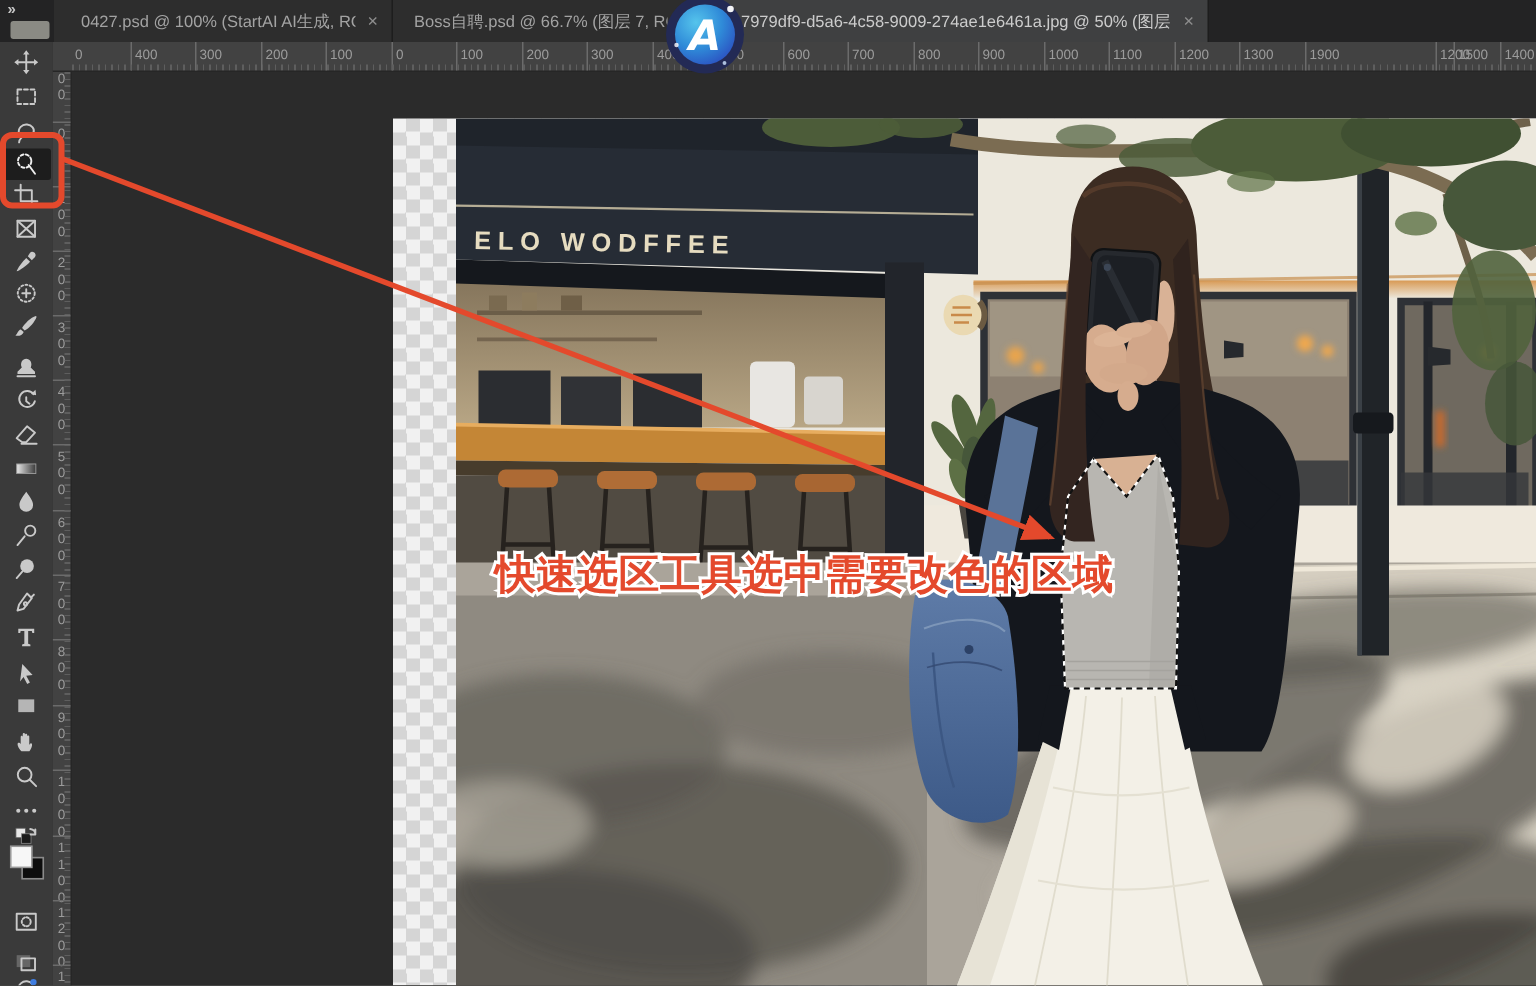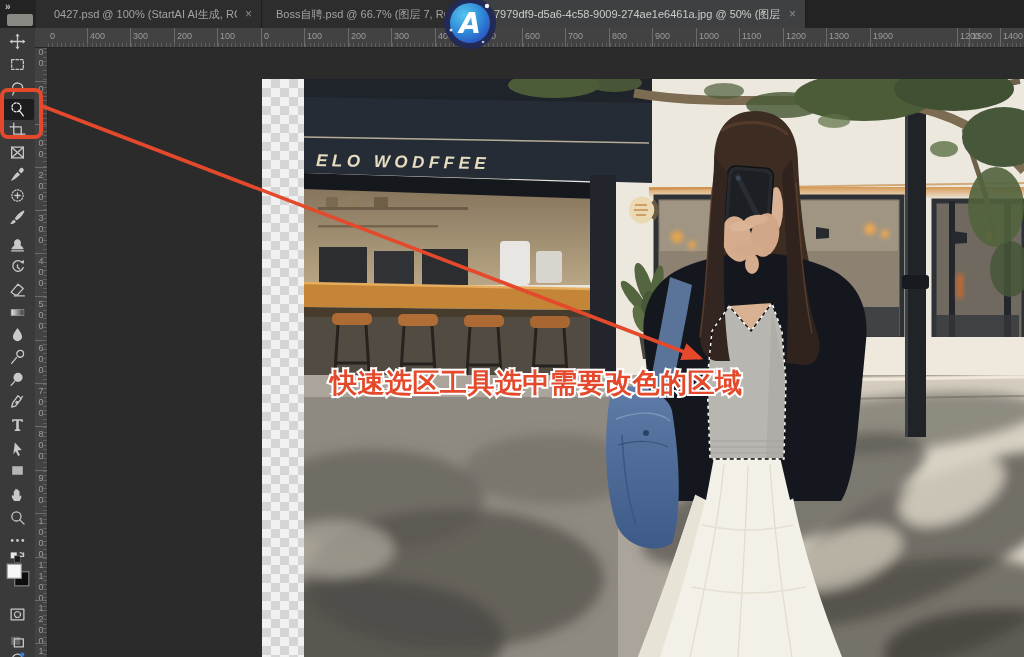--- a/index.html
+++ b/index.html
@@ -36,21 +36,21 @@
   .toolbar{position:absolute;left:0;top:28px;width:35px;height:629px;background:#3a3a3a;}
   .tool{position:absolute;left:0;width:35px;height:21px;display:flex;align-items:center;justify-content:center;}
   .tool.selected{background:#1d1d1d;border-radius:2px;width:33px;left:1px;}
   .tool svg .s{stroke:#c9c9c9;fill:none;stroke-width:1.2;stroke-linecap:round;stroke-linejoin:round;}
   .tool svg .f{fill:#c9c9c9;}
   .tool.selected svg .s{stroke:#ededed;}
   
   .document{position:absolute;left:262px;top:79px;width:762px;height:578px;}
   .checker{position:absolute;left:0;top:0;width:762px;height:578px;
        background:repeating-conic-gradient(#d5d5d5 0% 25%,#f1f1f1 0% 50%) 0 0 / 18px 18px;}
-  .photo{position:absolute;left:42px;top:0;width:720px;height:578px;font-style:italic;}
+  .photo{position:absolute;left:42px;top:0;width:720px;height:578px;}
   
   .annot{position:absolute;left:0;top:0;width:1024px;height:657px;pointer-events:none;z-index:30;}
   .logo{position:absolute;left:443px;top:-4px;width:54px;height:54px;z-index:40;}
   .annot-text{font-family:"Liberation Sans",sans-serif;font-weight:bold;font-size:27px;letter-spacing:.5px;
        paint-order:stroke fill;}
 </style>
 </head>
 <body>
 
 <div class="app">

